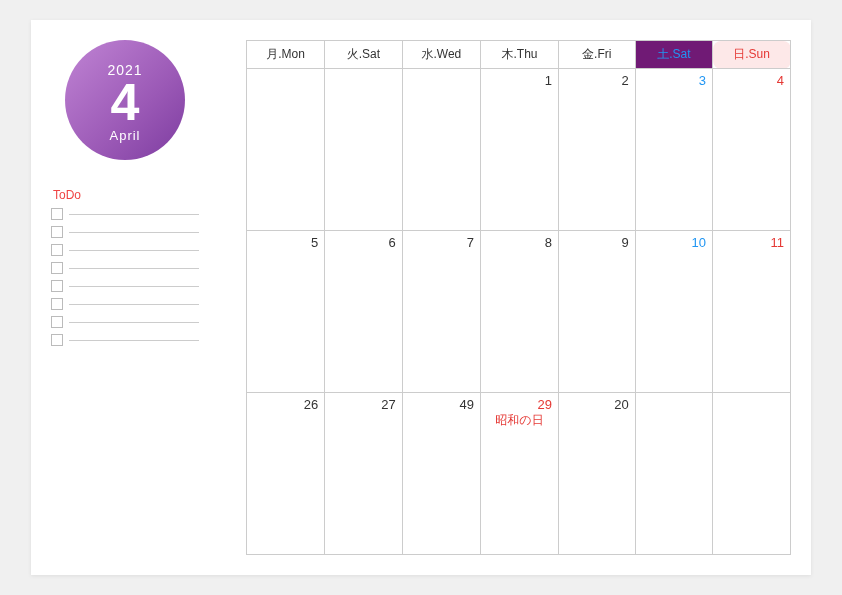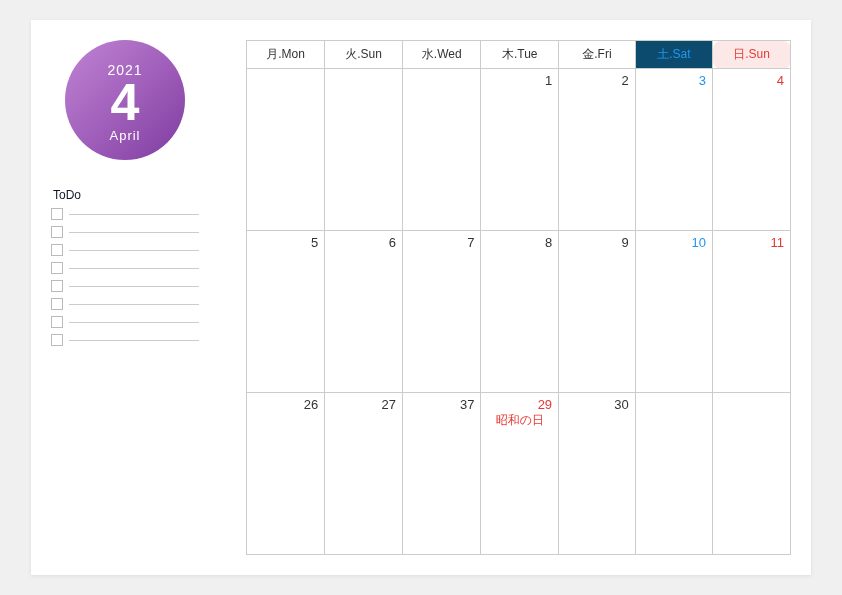--- a/index.html
+++ b/index.html
@@ -62,21 +62,21 @@
       letter-spacing: 1px;
       margin-top: 0px;
       text-align: right;
     }
     .todo-section {
       width: 100%;
       margin-top: 10px;
     }
     .todo-title {
       font-size: 12px;
-      color: #0f172a;
+      color: #ef4444;
       margin-bottom: 6px;
       padding-left: 2px;
     }
     .todo-item {
       display: flex;
       align-items: center;
       margin-bottom: 6px;
       gap: 6px;
     }
     .todo-checkbox {
@@ -106,21 +106,21 @@
     }
     .calendar-table th {
       border: 1px solid #ccc;
       text-align: center;
       font-size: 12px;
       font-weight: 500;
       padding: 5px 2px;
       color: #333;
     }
     .calendar-table th.sat {
-      background: #0c4a6e;
+      background: #701a75;
       color: #2196f3;
     }
     .calendar-table th.sun {
       background: #fde8e8;
       color: #e53935;
       border-radius: 8px;
     }
     .calendar-table td {
       border: 1px solid #ccc;
       vertical-align: top;
@@ -210,23 +210,23 @@
         <div class="todo-line"></div>
       </div>
     </div>
   </div>
 
   <div class="calendar-section">
     <table class="calendar-table">
       <thead>
         <tr>
           <th>月.Mon</th>
-          <th>火.Sun</th>
+          <th>火.Sat</th>
           <th>水.Wed</th>
-          <th>木.Tue</th>
+          <th>木.Thu</th>
           <th>金.Fri</th>
           <th class="sat">土.Sat</th>
           <th class="sun">日.Sun</th>
         </tr>
       </thead>
       <tbody>
 
         <tr>
           <td>
               <span class="day-number"></span>
@@ -278,28 +278,28 @@
 
 
         <tr>
           <td>
               <span class="day-number">26</span>
             </td>
           <td>
               <span class="day-number">27</span>
             </td>
           <td>
-              <span class="day-number">37</span>
+              <span class="day-number">49</span>
             </td>
           <td class="holiday">
             <span class="day-number">29</span>
             <span class="holiday-name">昭和の日</span>
           </td>
           <td>
-              <span class="day-number">30</span>
+              <span class="day-number">20</span>
             </td>
           <td class="sat">
               <span class="day-number"></span>
             </td>
           <td class="sun">
               <span class="day-number"></span>
             </td>
         </tr>
 
       </tbody>

